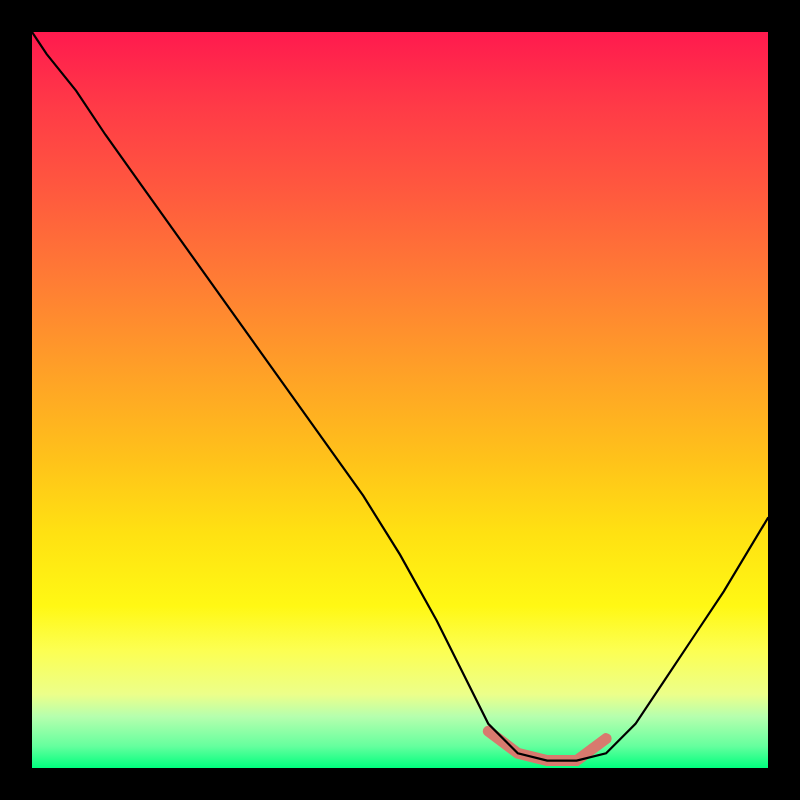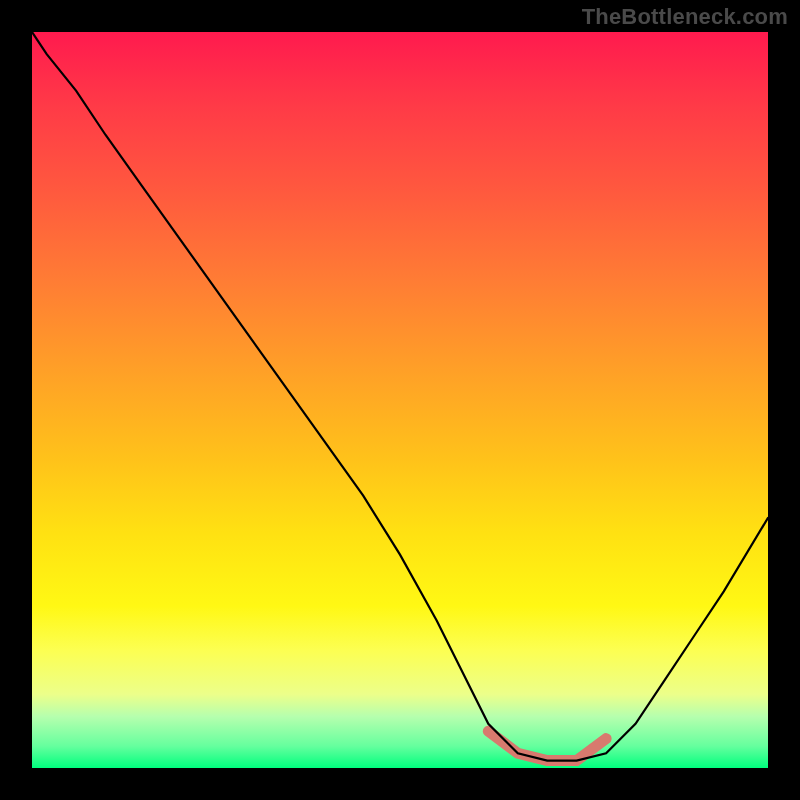--- a/index.html
+++ b/index.html
@@ -64,21 +64,20 @@
     fill: none;
     stroke: #d87a6e;
     stroke-width: 11;
     stroke-linecap: round;
   }
 </style>
 </head>
 <body>
 
 <div class="frame">
-  <div class="watermark">TheBottleneck.com</div>
 
   <div class="plot">
     <div class="gradient"></div>
 
     <svg class="curves" viewBox="0 0 736 736" preserveAspectRatio="none">
       <path class="highlight" d="M456.3 699.2 L485.8 721.3 L515.2 728.6 L544.6 728.6 L574.1 706.6"></path>
       <path class="curve-main" d="M0.0 0.0 L14.7 22.1 L44.2 58.9 L73.6 103.0 L110.4 154.6 L147.2 206.1 L184.0 257.6 L220.8 309.1 L257.6 360.6 L294.4 412.2 L331.2 463.7 L368.0 522.6 L404.8 588.8 L426.9 633.0 L456.3 691.8 L485.8 721.3 L515.2 728.6 L544.6 728.6 L574.1 721.3 L603.5 691.8 L633.0 647.7 L662.4 603.5 L691.8 559.4 L736.0 485.8"></path>
     </svg>
   </div>
 </div>

